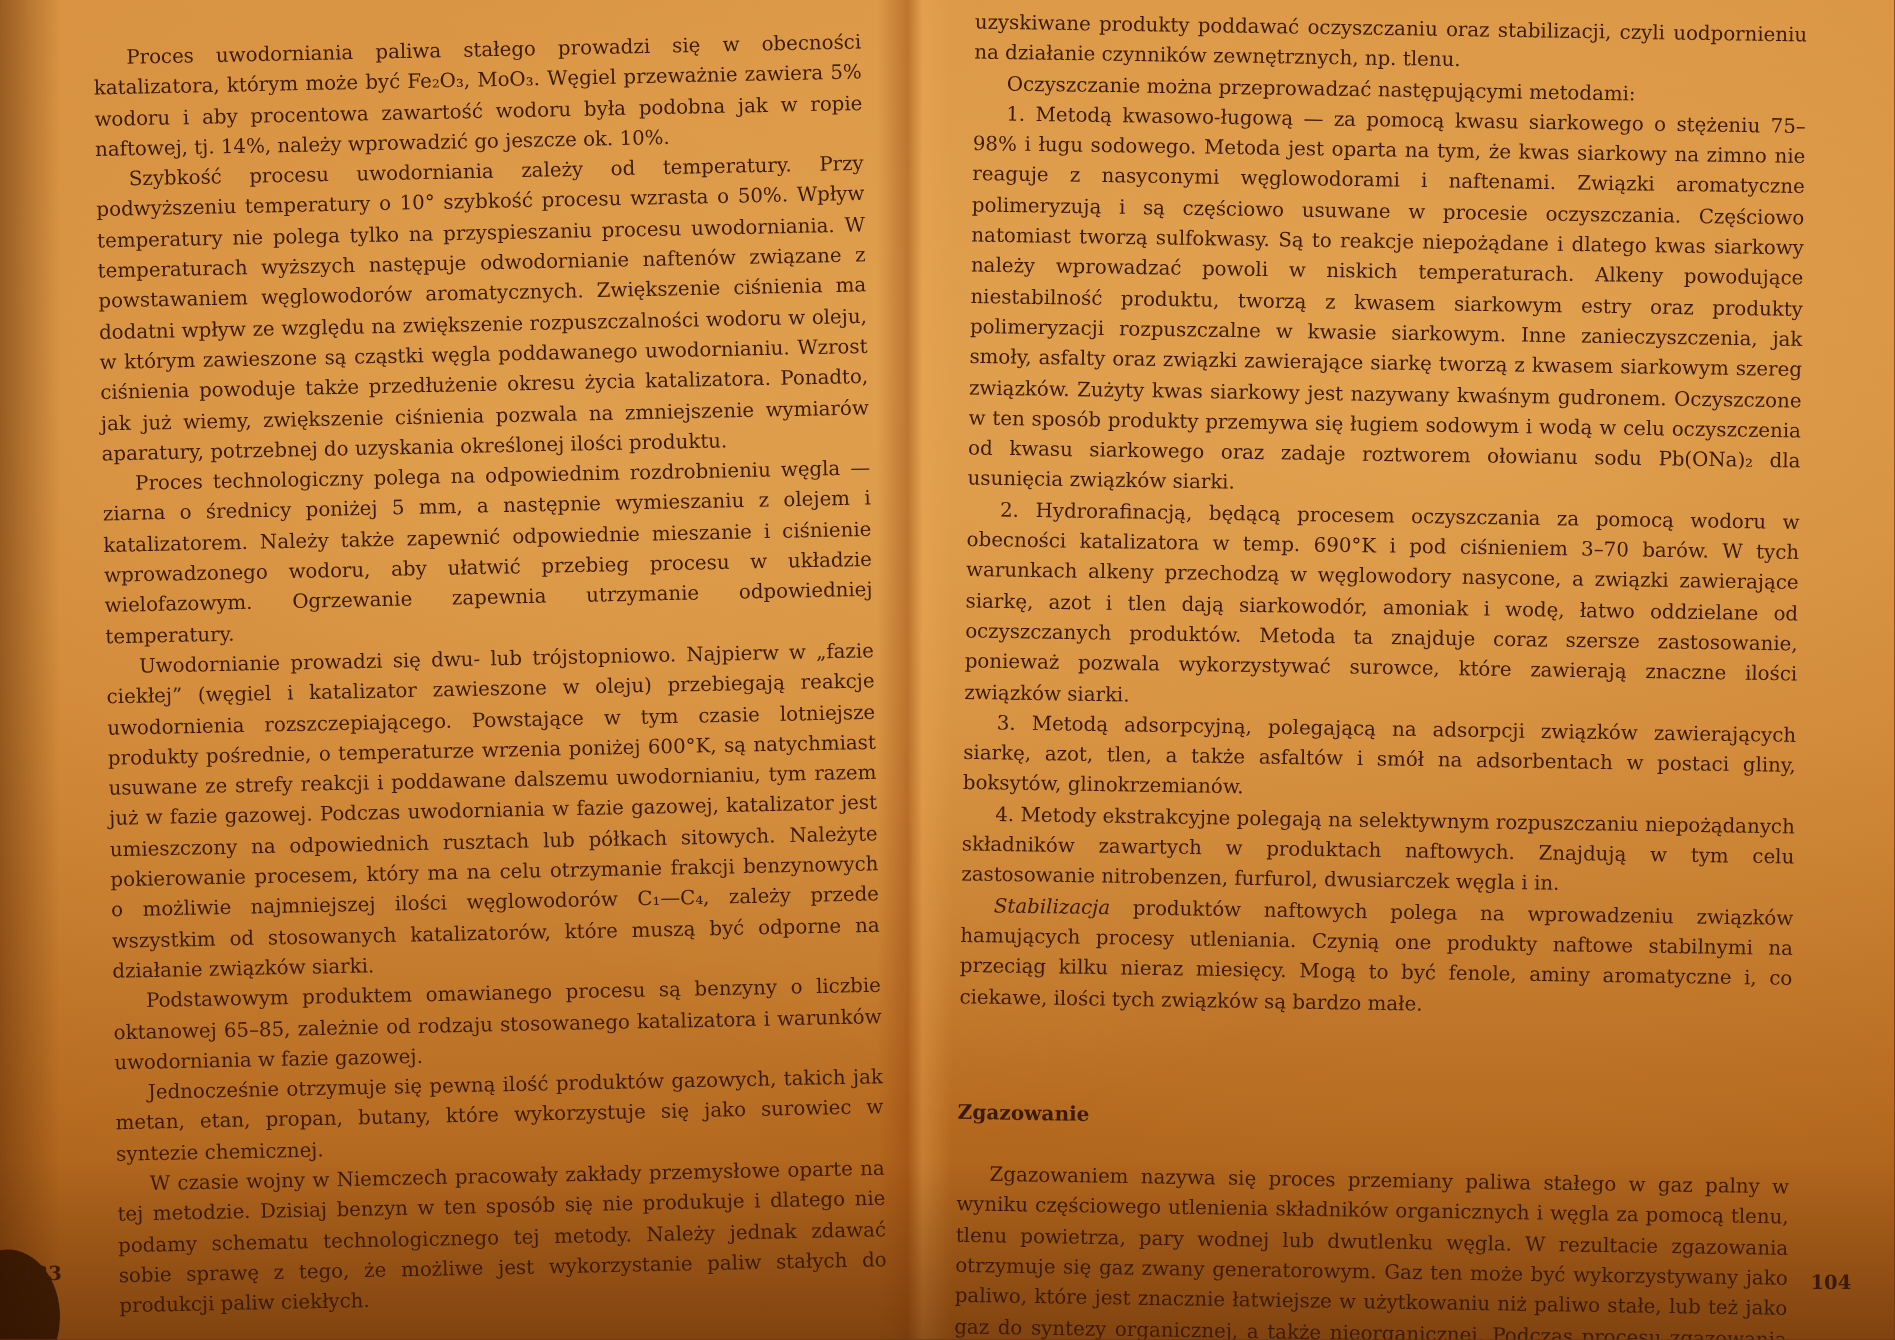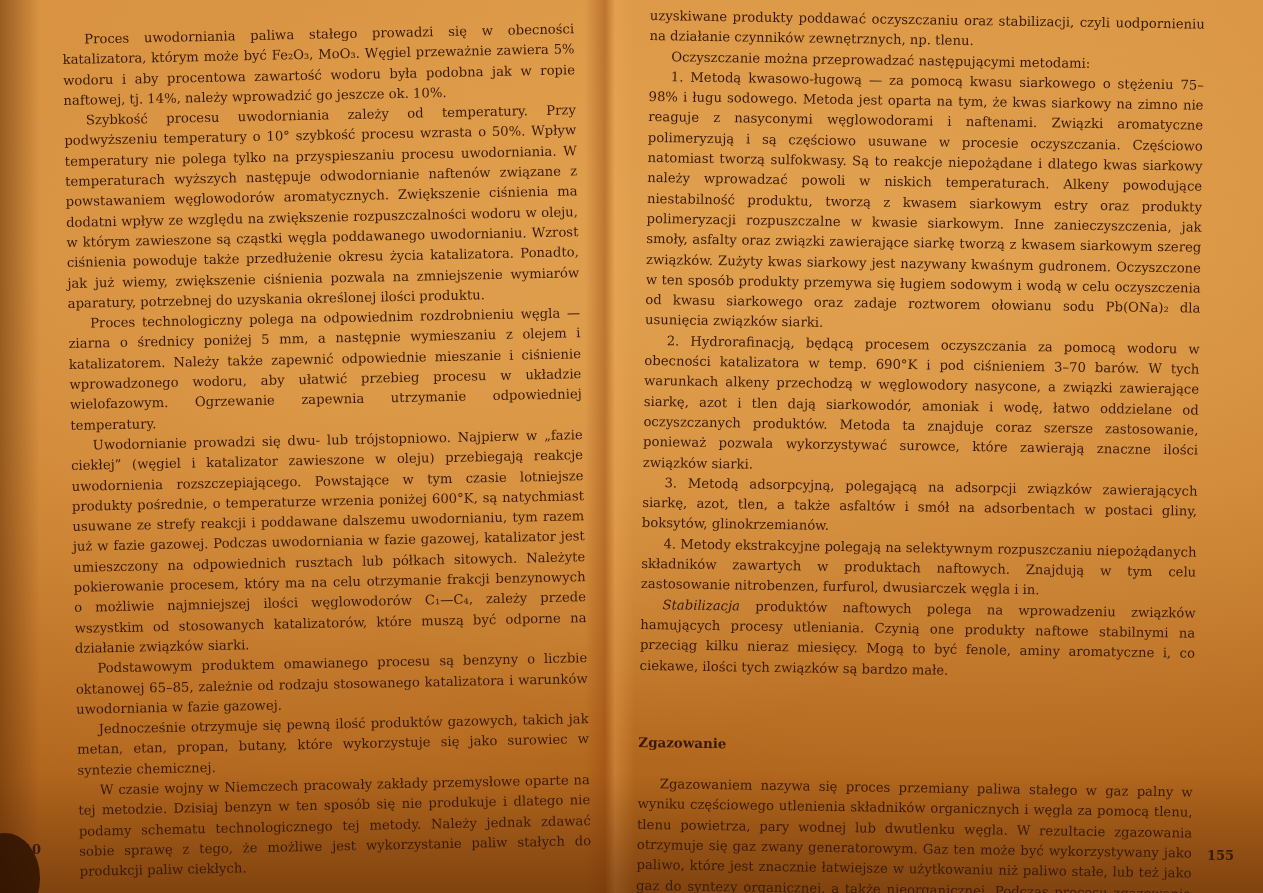--- a/index.html
+++ b/index.html
@@ -68,14 +68,14 @@
   <p>1. Metodą kwasowo-ługową — za pomocą kwasu siarkowego o stężeniu 75–98% i ługu sodowego. Metoda jest oparta na tym, że kwas siarkowy na zimno nie reaguje z nasyconymi węglowodorami i naftenami. Związki aromatyczne polimeryzują i są częściowo usuwane w procesie oczyszczania. Częściowo natomiast tworzą sulfokwasy. Są to reakcje niepożądane i dlatego kwas siarkowy należy wprowadzać powoli w niskich temperaturach. Alkeny powodujące niestabilność produktu, tworzą z kwasem siarkowym estry oraz produkty polimeryzacji rozpuszczalne w kwasie siarkowym. Inne zanieczyszczenia, jak smoły, asfalty oraz związki zawierające siarkę tworzą z kwasem siarkowym szereg związków. Zużyty kwas siarkowy jest nazywany kwaśnym gudronem. Oczyszczone w ten sposób produkty przemywa się ługiem sodowym i wodą w celu oczyszczenia od kwasu siarkowego oraz zadaje roztworem ołowianu sodu Pb(ONa)₂ dla usunięcia związków siarki.</p>
   <p>2. Hydrorafinacją, będącą procesem oczyszczania za pomocą wodoru w obecności katalizatora w temp. 690°K i pod ciśnieniem 3–70 barów. W tych warunkach alkeny przechodzą w węglowodory nasycone, a związki zawierające siarkę, azot i tlen dają siarkowodór, amoniak i wodę, łatwo oddzielane od oczyszczanych produktów. Metoda ta znajduje coraz szersze zastosowanie, ponieważ pozwala wykorzystywać surowce, które zawierają znaczne ilości związków siarki.</p>
   <p>3. Metodą adsorpcyjną, polegającą na adsorpcji związków zawierających siarkę, azot, tlen, a także asfaltów i smół na adsorbentach w postaci gliny, boksytów, glinokrzemianów.</p>
   <p>4. Metody ekstrakcyjne polegają na selektywnym rozpuszczaniu niepożądanych składników zawartych w produktach naftowych. Znajdują w tym celu zastosowanie nitrobenzen, furfurol, dwusiarczek węgla i in.</p>
   <p><em>Stabilizacja</em><span> produktów naftowych polega na wprowadzeniu związków hamujących procesy utleniania. Czynią one produkty naftowe stabilnymi na przeciąg kilku nieraz miesięcy. Mogą to być fenole, aminy aromatyczne i, co ciekawe, ilości tych związków są bardzo małe.</span></p>
   <p class="heading" style="margin-top:56px !important;">Zgazowanie</p>
   <p>Zgazowaniem nazywa się proces przemiany paliwa stałego w gaz palny w wyniku częściowego utlenienia składników organicznych i węgla za pomocą tlenu, tlenu powietrza, pary wodnej lub dwutlenku węgla. W rezultacie zgazowania otrzymuje się gaz zwany generatorowym. Gaz ten może być wykorzystywany jako paliwo, które jest znacznie łatwiejsze w użytkowaniu niż paliwo stałe, lub też jako gaz do syntezy organicznej, a także nieorganicznej. Podczas procesu zgazowania należy się liczyć z pozostałością w postaci popiołu lub szlaki, składających się ze związków nieorganicznych zawartych w paliwie.</p>
 
 </div>
 
-<div class="page-num pn-left">210</div>
-<div class="page-num pn-right">155</div>
+<div class="page-num pn-left">133</div>
+<div class="page-num pn-right">104</div>
 
 </body></html>

